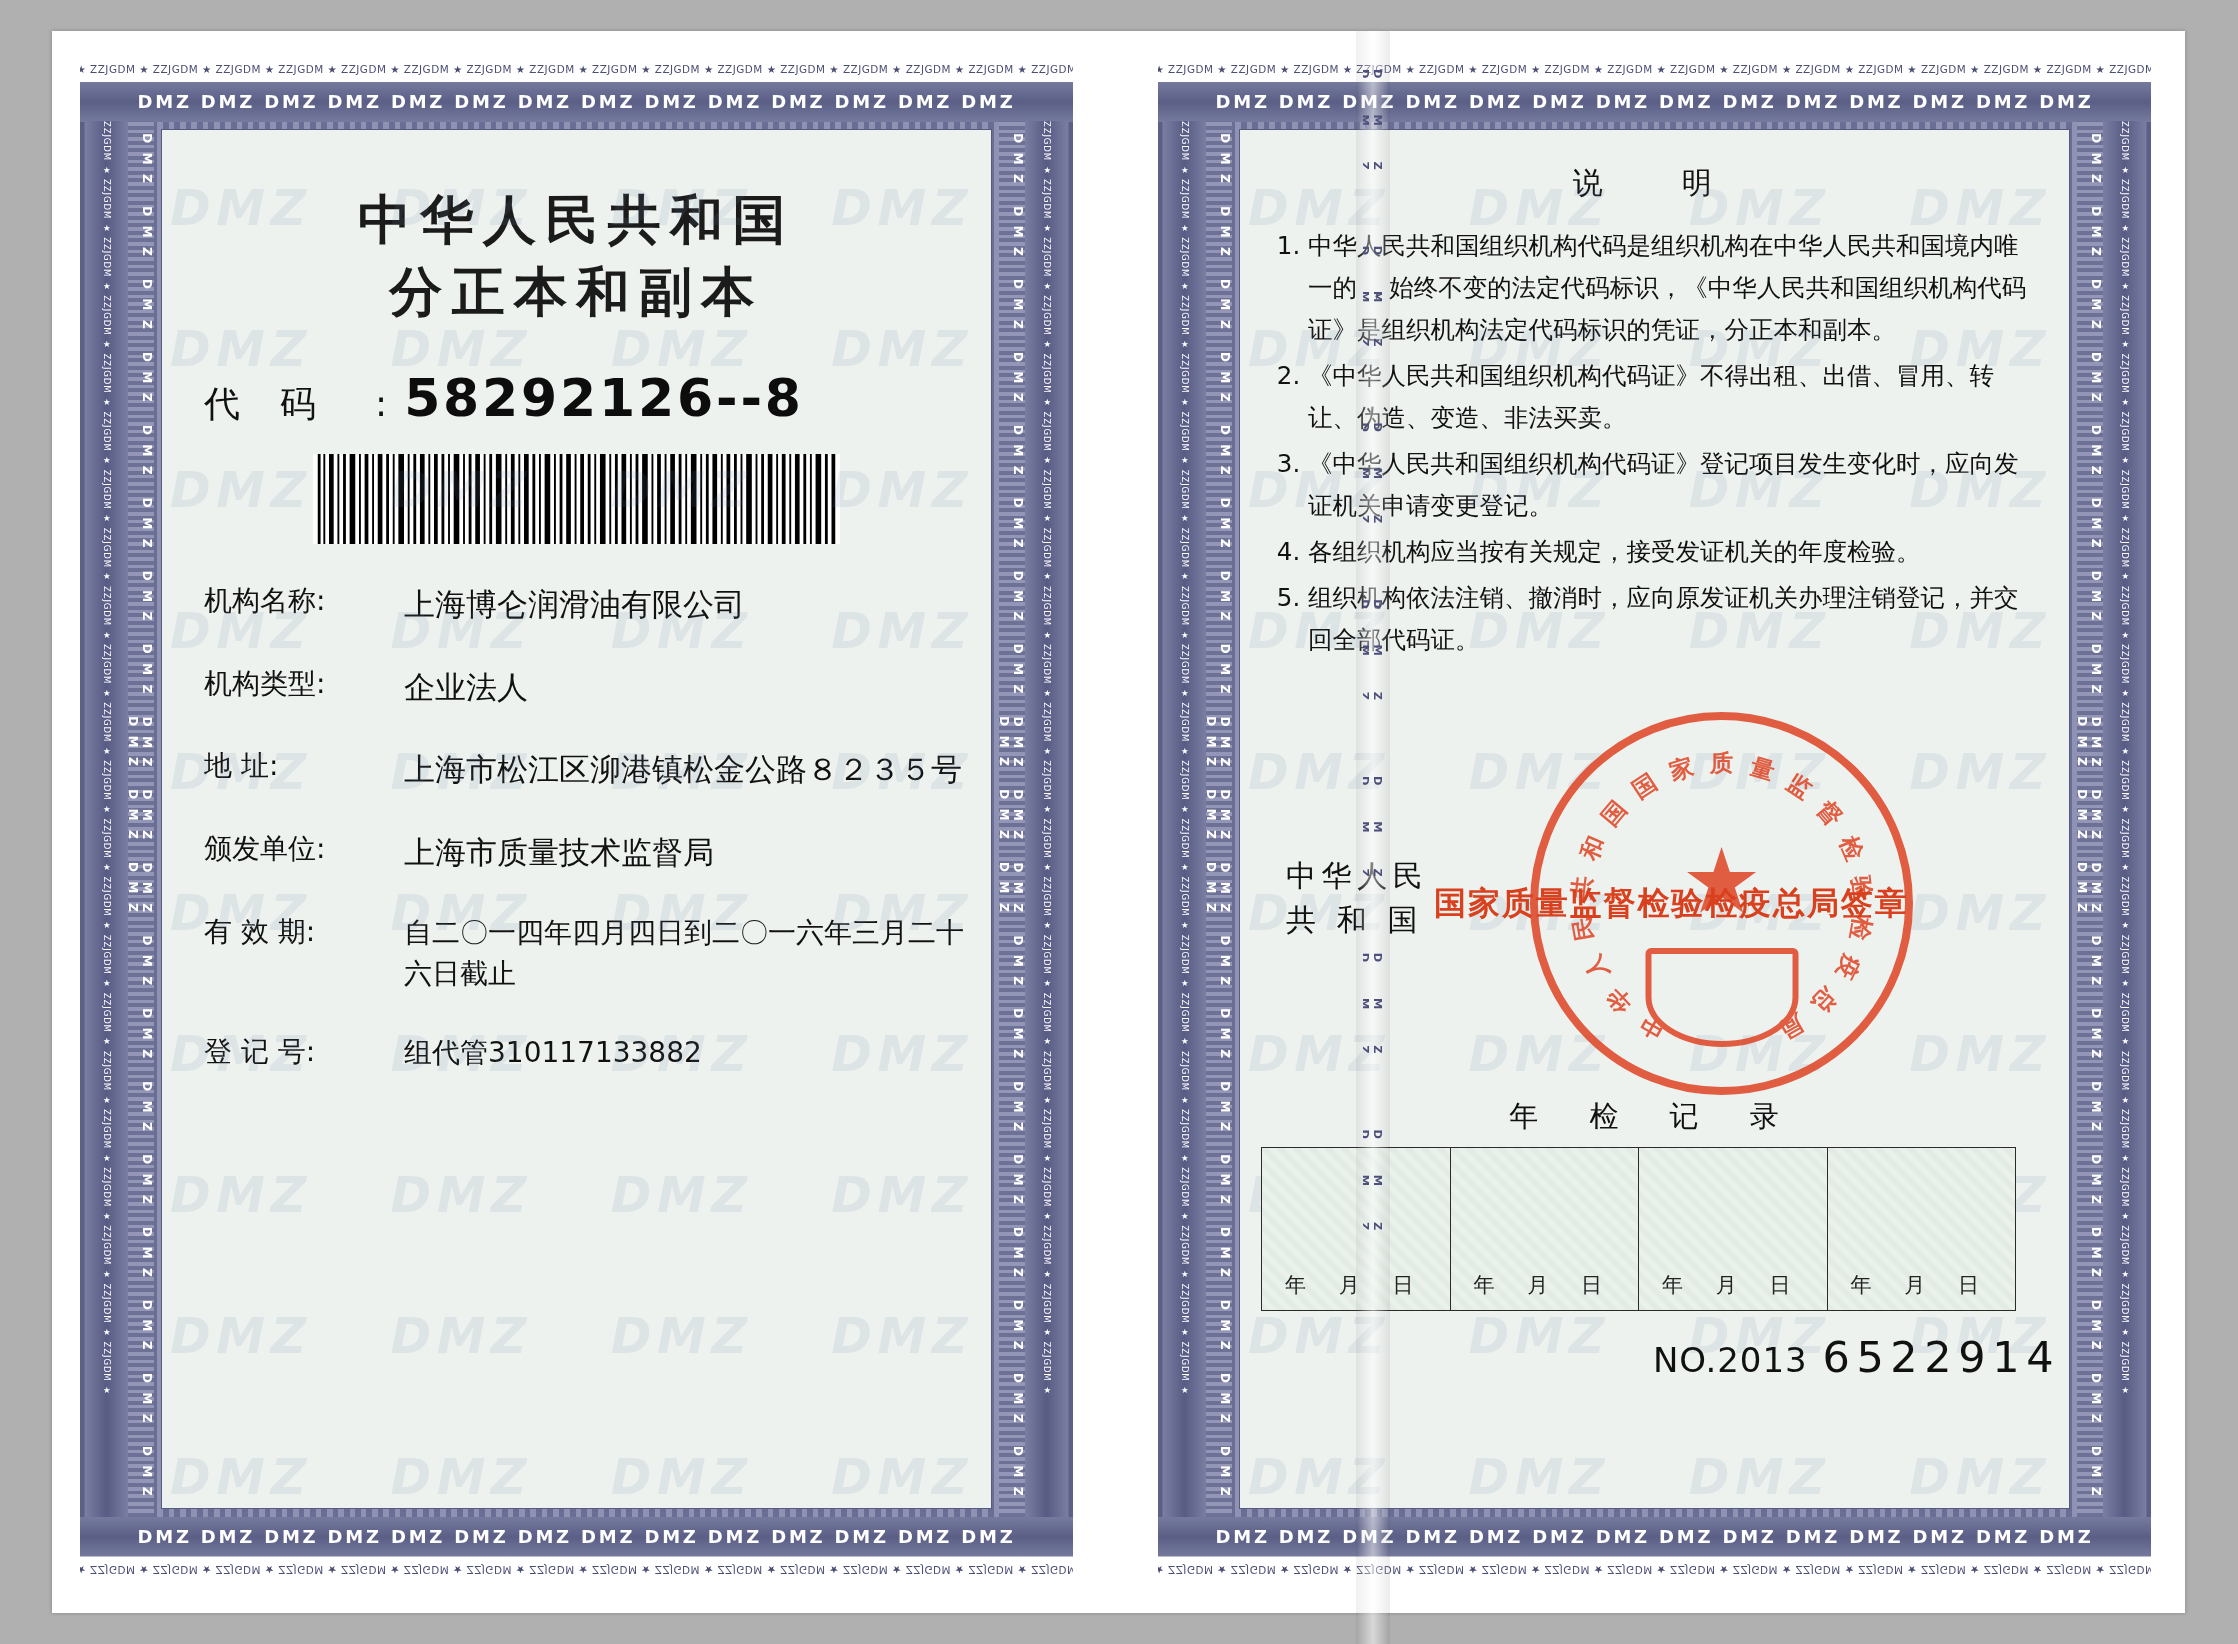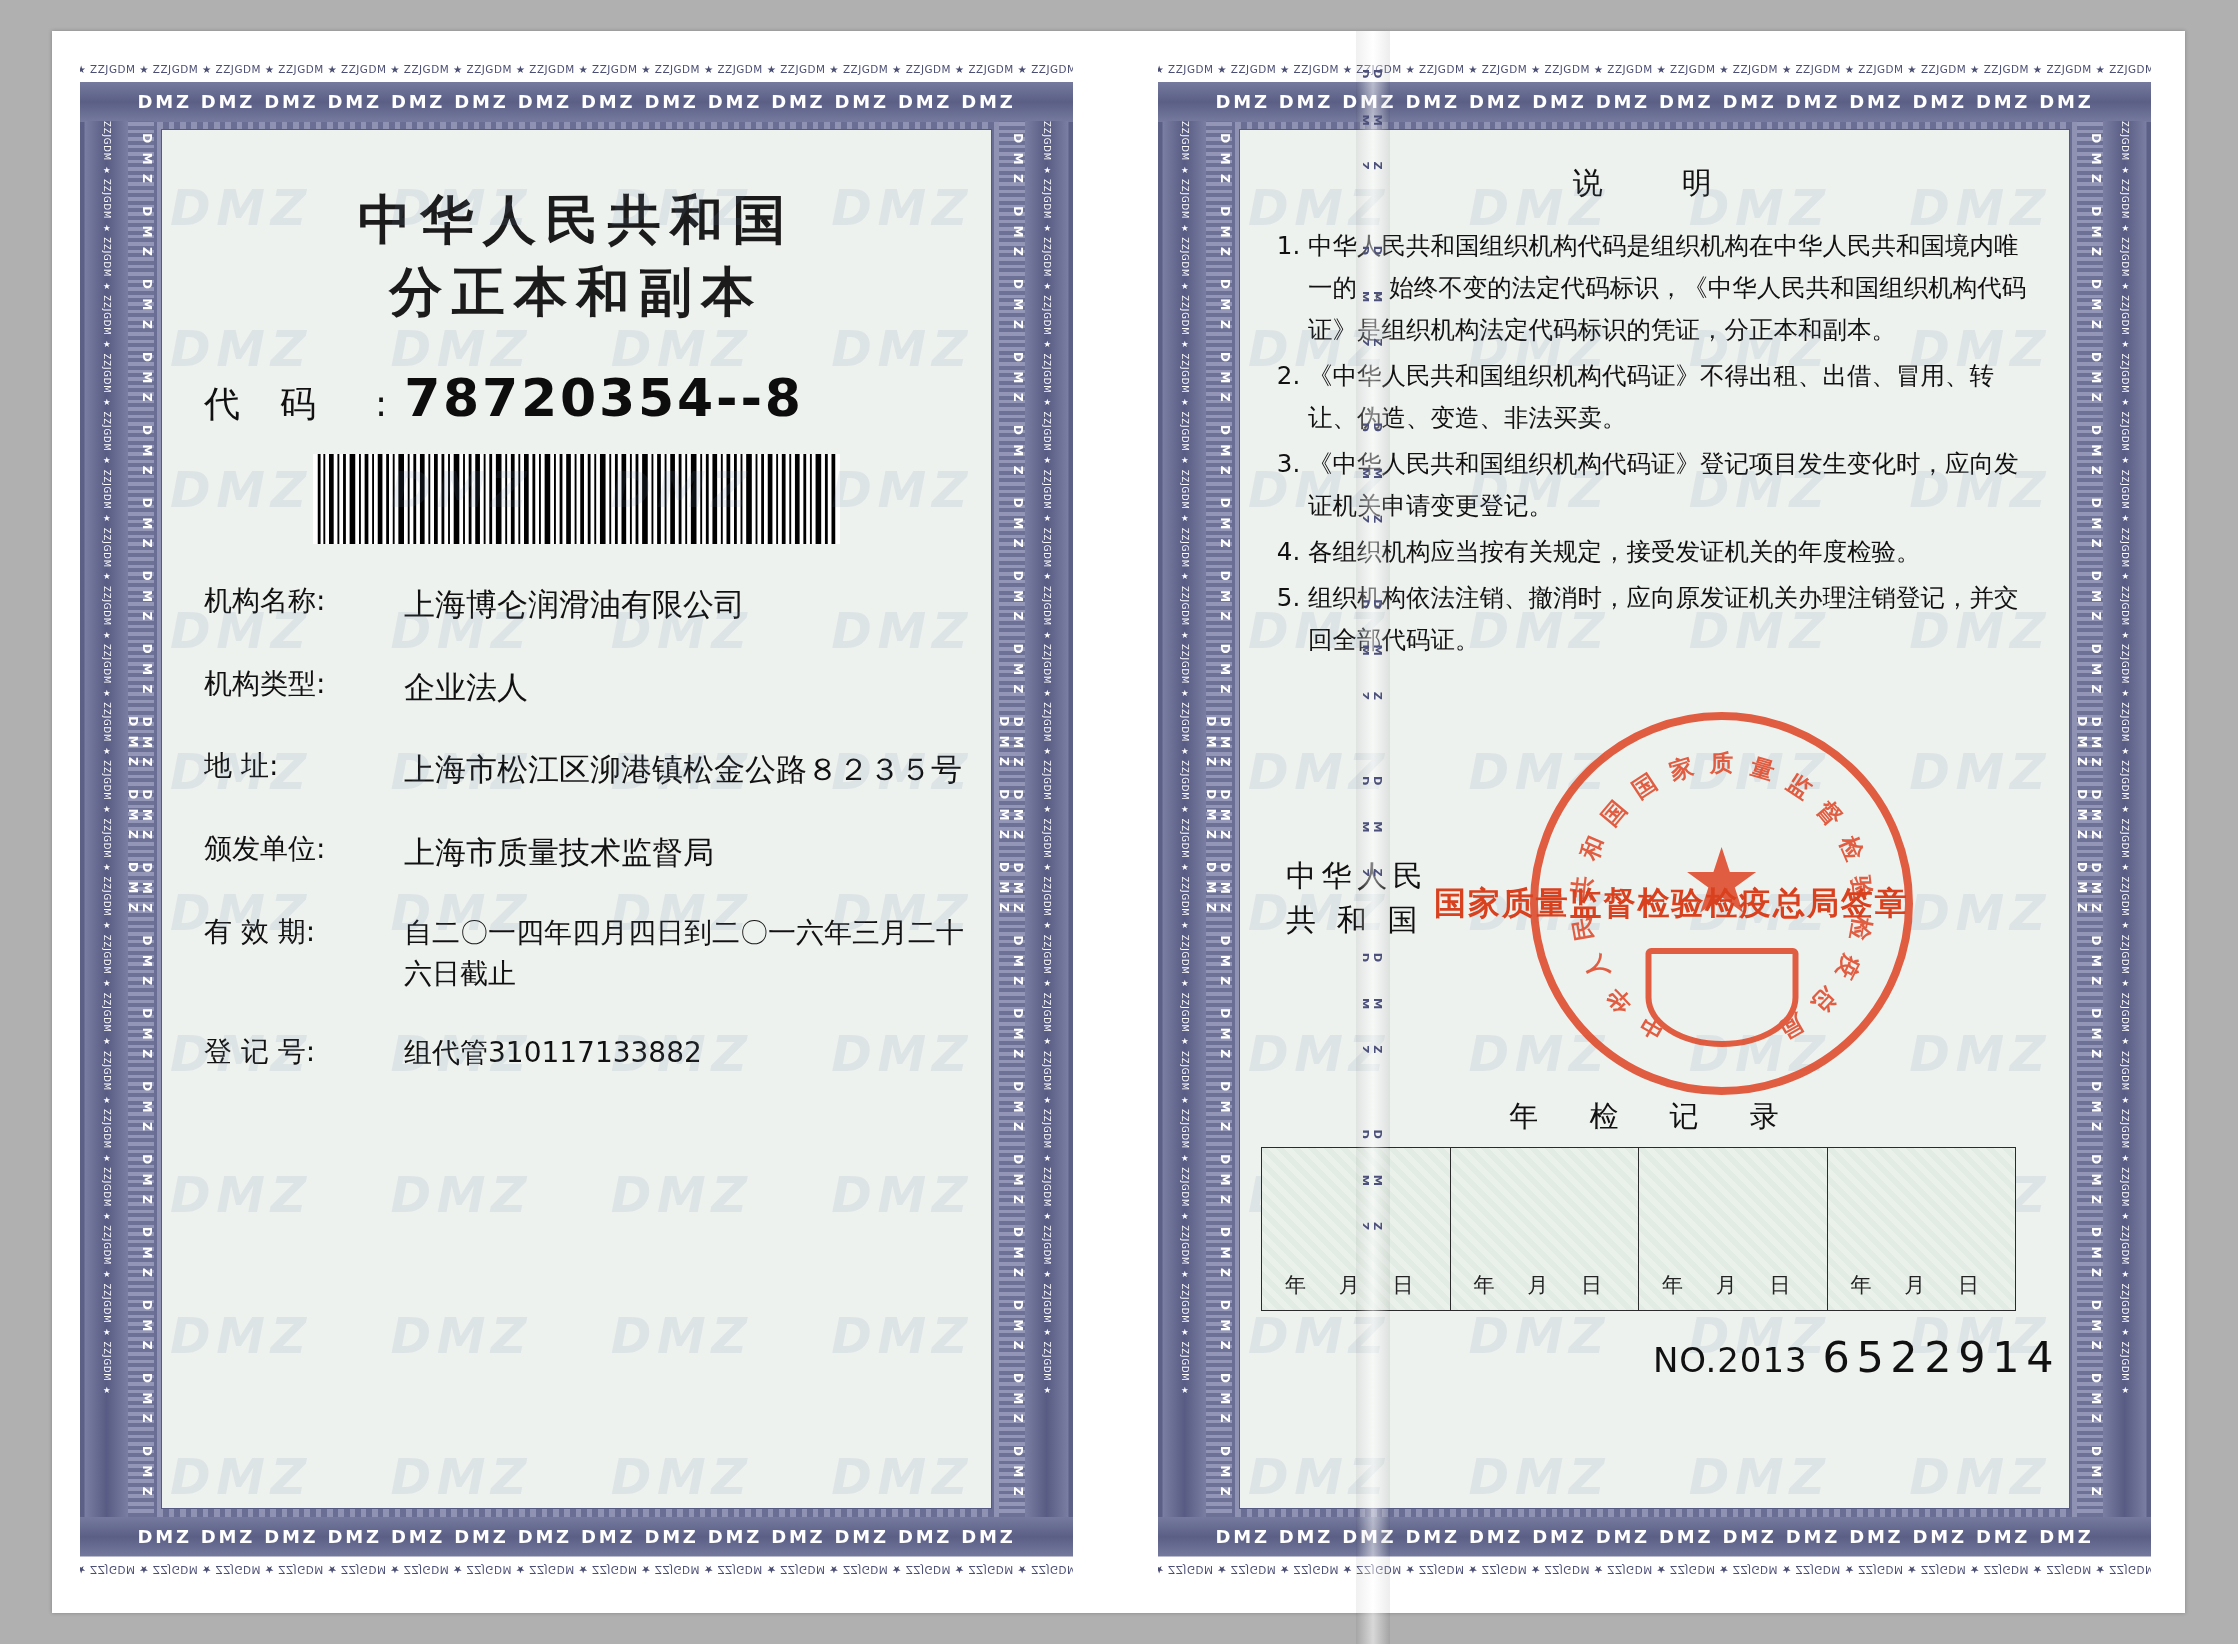--- a/index.html
+++ b/index.html
@@ -386,21 +386,21 @@
       <div class="watermark">DMZ   DMZ   DMZ   DMZ   DMZ   DMZ   DMZ   DMZ   DMZ   DMZ   DMZ   DMZ   DMZ   DMZ   DMZ   DMZ   DMZ   DMZ   DMZ   DMZ   DMZ   DMZ   DMZ   DMZ   DMZ   DMZ   DMZ   DMZ   DMZ   DMZ   DMZ   DMZ   DMZ   DMZ   DMZ   DMZ   DMZ   DMZ   DMZ   DMZ   DMZ   DMZ   DMZ   DMZ   DMZ   DMZ   DMZ   DMZ   DMZ   DMZ   DMZ   DMZ   DMZ   DMZ   DMZ   DMZ   DMZ   DMZ   DMZ   DMZ   </div>
 
       <div class="cert-title">
         <div>中华人民共和国</div>
         <div>分正本和副本</div>
       </div>
 
       <div class="code-line">
         <span class="label-2">代码</span>
         <span class="colon">:</span>
-        <span class="code-value">78720354--8</span>
+        <span class="code-value">58292126--8</span>
       </div>
 
       <div class="barcode">
         <svg width="527" height="90" viewBox="0 0 560 96" xmlns="http://www.w3.org/2000/svg">
           <rect width="560" height="96" fill="#ffffff"></rect>
           <g fill="#000000">
             <rect x="4" y="0" width="3" height="96"></rect>
               <rect x="10" y="0" width="2" height="96"></rect>
             <rect x="16" y="0" width="5" height="96"></rect>
               <rect x="25" y="0" width="2" height="96"></rect>

